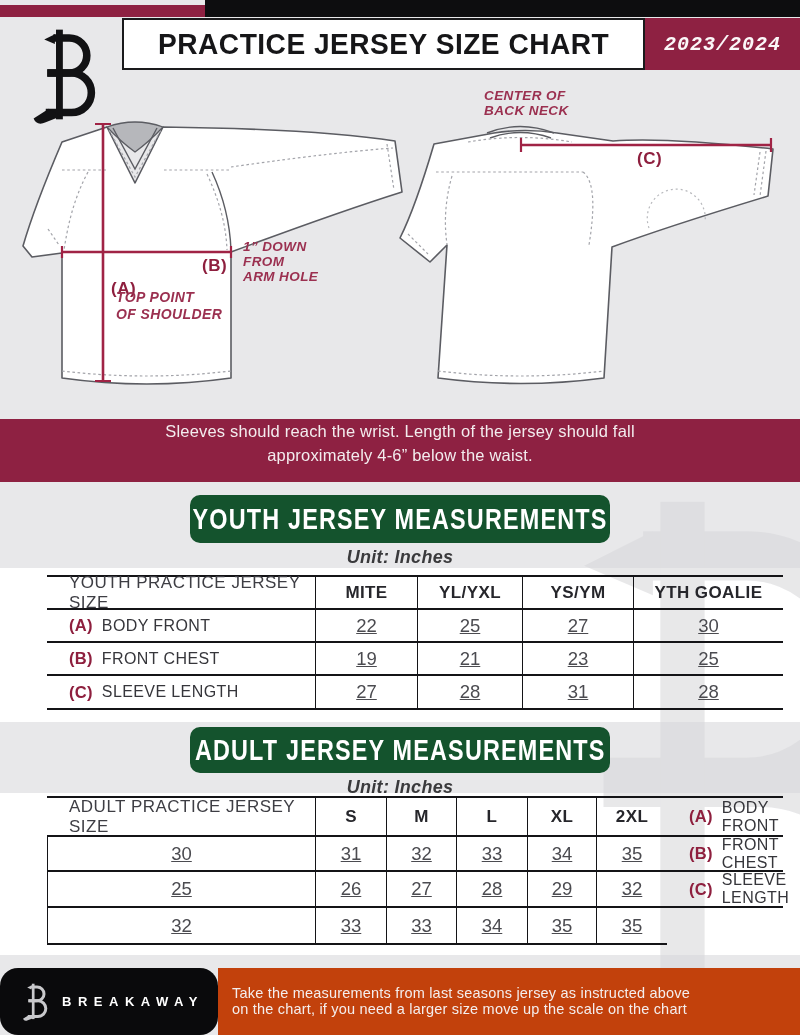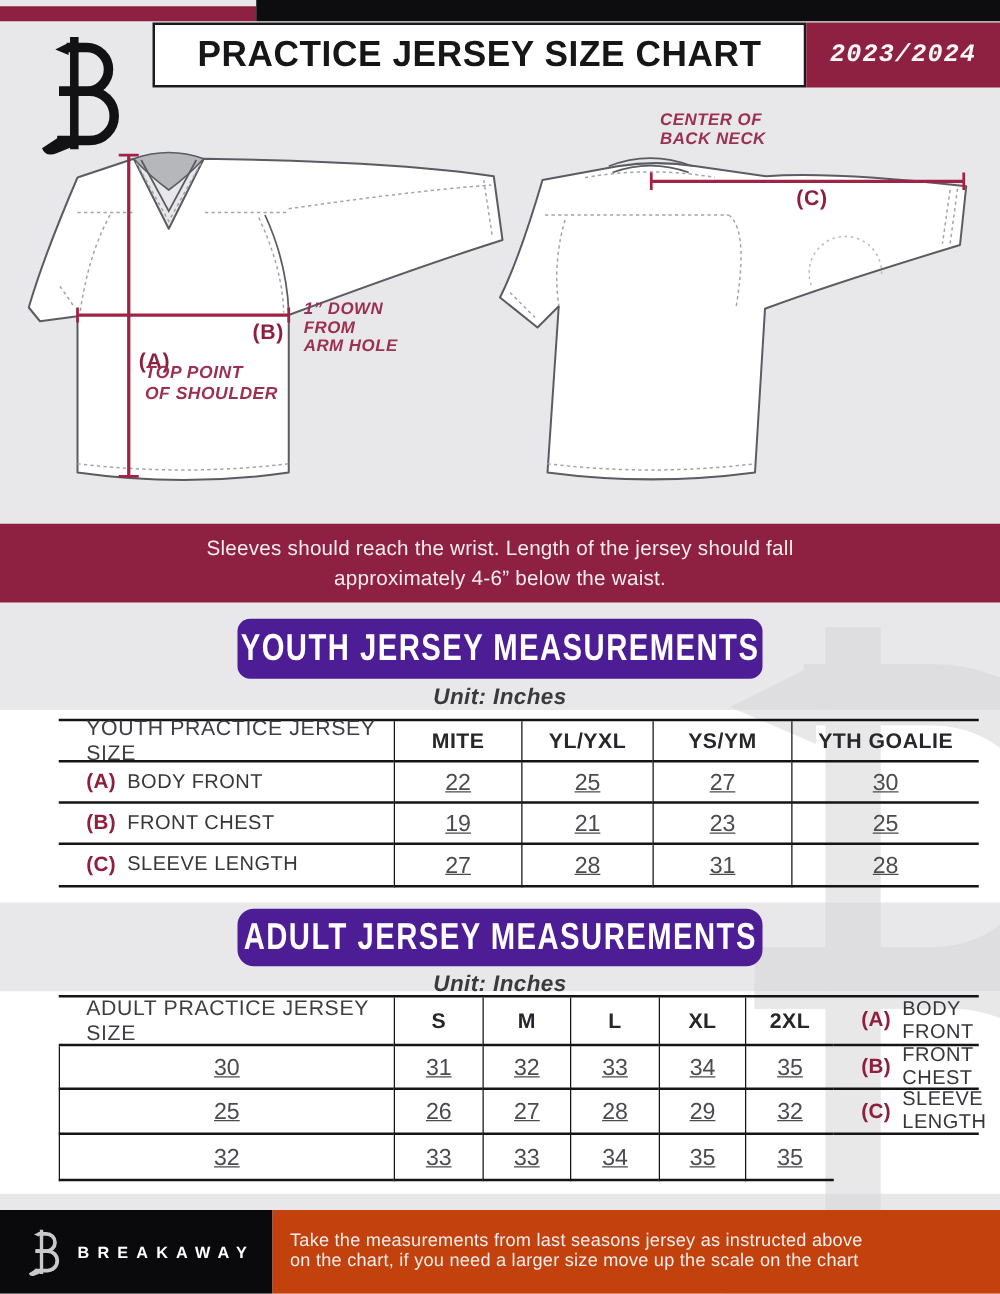--- a/index.html
+++ b/index.html
@@ -44,37 +44,37 @@
   .meas-cap{stroke:#a02345;stroke-width:2.2;fill:none;}
 
   .anno{z-index:4;color:#9b3050;font-style:italic;font-weight:bold;
         font-size:13.5px;line-height:15px;letter-spacing:.4px;white-space:nowrap;}
   .anno-key{z-index:4;color:#8e1f3e;font-weight:bold;font-size:17px;font-style:normal;letter-spacing:.5px;}
   .anno-a-note{font-size:14px;line-height:17px;}
 
   
   .banner{
     left:0;top:419px;width:800px;height:63px;background:#8e2142;z-index:2;
-    display:flex;flex-direction:column;align-items:center;justify-content:center;
+    display:flex;flex-direction:column;align-items:center;justify-content:flex-start;
     color:#f3ecee;font-size:16.5px;line-height:24px;letter-spacing:.2px;
   }
 
   
   .band{left:0;width:800px;background:#ffffff;z-index:0;}
   .band-youth{top:568px;height:154px;}
   .band-adult{top:793px;height:162px;}
   .watermark{left:462px;top:482px;width:500px;height:640px;color:#d9d9dc;opacity:.6;z-index:1;}
 
   
   .badge{
-    left:190px;width:420px;height:48px;background:#4c1d95;border-radius:10px;z-index:2;
+    left:190px;width:420px;height:48px;background:#14532d;border-radius:10px;z-index:2;
     display:flex;align-items:center;justify-content:center;
   }
   .badge-youth{top:495px;}
-  .badge-adult{top:727px;height:46px;border-radius:13px;}
+  .badge-adult{top:727px;height:46px;}
   .badge-text{
     color:#ffffff;font-weight:bold;font-size:30px;letter-spacing:1.5px;
     display:inline-block;transform:scaleX(.78);white-space:nowrap;
   }
   .unit{
     left:0;width:800px;text-align:center;z-index:2;
     font-style:italic;font-weight:bold;font-size:18px;color:#3a3a3c;letter-spacing:.3px;
   }
   .unit-youth{top:547px;}
   .unit-adult{top:777px;}
@@ -93,21 +93,21 @@
   .st-cell.vline{border-left:1.7px solid #141417;}
   .st-cell.c0{justify-content:flex-start;padding-left:22px;}
   .st-head0{font-size:17px;color:#3e3e44;letter-spacing:.5px;justify-content:center;padding-left:0;}
   .st-head{font-weight:bold;font-size:17px;color:#26262b;letter-spacing:.4px;}
   .st-key{font-weight:bold;font-size:16.5px;color:#8e1f3e;margin-right:9px;letter-spacing:.3px;}
   .st-label{font-size:16px;color:#36363b;letter-spacing:.4px;}
   .st-val{font-size:18.5px;color:#4b4b50;text-decoration:underline;}
 
   
   .footer{left:0;top:968px;width:800px;height:67px;display:flex;z-index:5;}
-  .footer-black{width:218px;height:100%;background:#0a0a0c;display:flex;align-items:center;justify-content:center;gap:12px;}
+  .footer-black{width:218px;height:100%;background:#0a0a0c;display:flex;align-items:center;justify-content:center;gap:12px;border-radius:18px;}
   .footer-logo{width:30px;height:42px;color:#c9c9cc;}
   .footer-brand{color:#ffffff;font-weight:bold;font-size:13px;letter-spacing:6.5px;white-space:nowrap;margin-right:-6px;}
   .footer-maroon{flex:1;height:100%;background:#c2410c;display:flex;flex-direction:column;justify-content:center;padding-left:14px;}
   .footer-maroon div{color:#f4eeee;font-size:14.5px;line-height:15.2px;letter-spacing:.2px;white-space:nowrap;}
 </style>
 </head>
 <body>
 
 <svg width="0" height="0" style="position:absolute" aria-hidden="true">
   <symbol id="bk-logo" viewBox="0 0 100 130">
@@ -176,21 +176,21 @@
   <g>
     <path class="meas" d="M62,252 H231"></path>
     <path class="meas-cap" d="M62,246 V258 M231,246 V258"></path>
   </g>
   <g>
     <path class="meas" d="M521,145 H771"></path>
     <path class="meas-cap" d="M521,138 V152 M771,138 V152"></path>
   </g>
 </svg>
 
-<div class="abs anno" style="left:484px;top:88px;margin-left:44px;">
+<div class="abs anno" style="left:484px;top:88px;">
   <div>CENTER OF</div>
   <div>BACK NECK</div>
 </div>
 <div class="abs anno-key" style="left:637px;top:149px;">(C)</div>
 <div class="abs anno" style="left:243px;top:239px;">
   <div>1” DOWN</div>
   <div>FROM</div>
   <div>ARM HOLE</div>
 </div>
 <div class="abs anno-key" style="left:202px;top:256px;">(B)</div>

